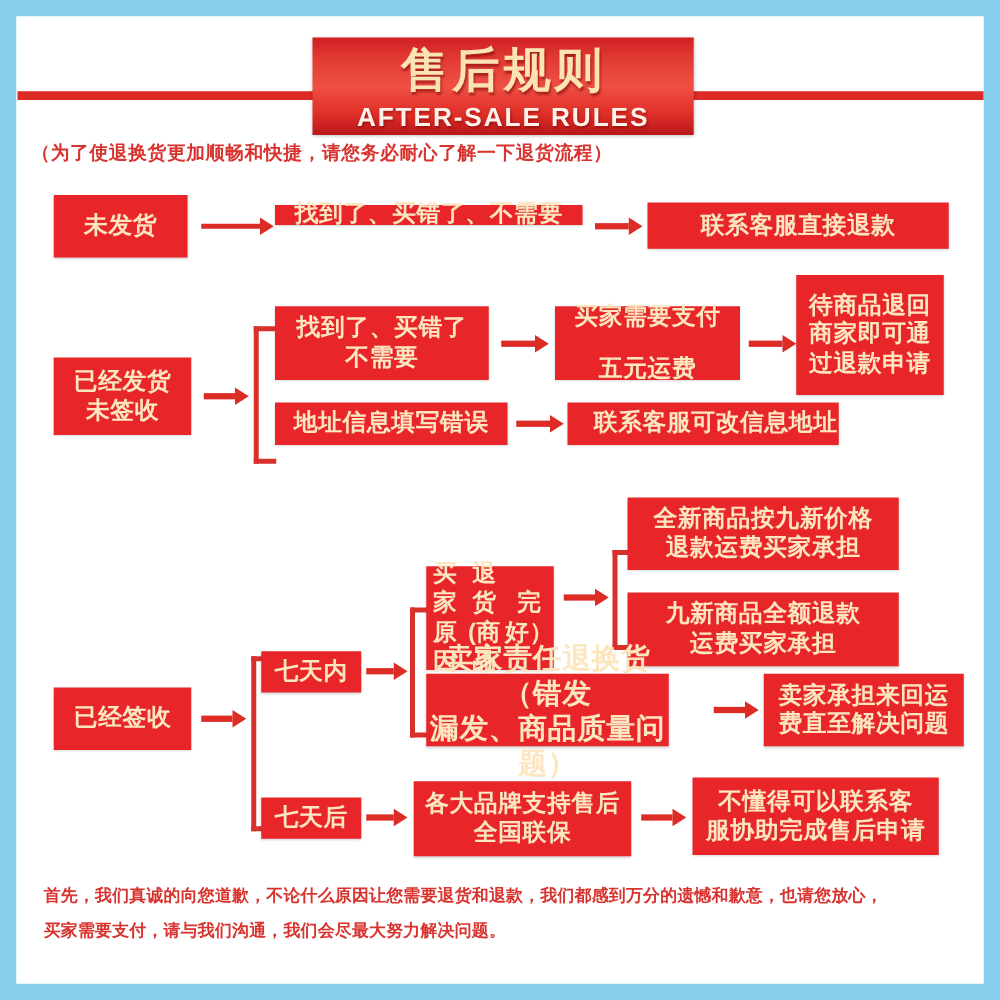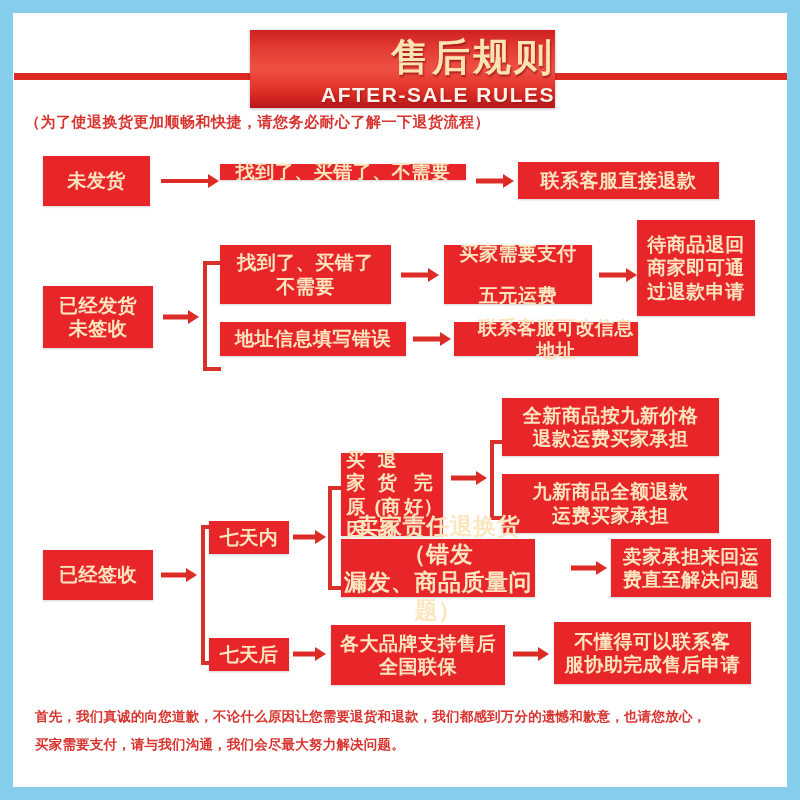--- a/index.html
+++ b/index.html
@@ -24,21 +24,21 @@
     top:60px;
   }
   .hrule.left{left:1px;width:250px;}
   .hrule.right{left:530px;width:244px;}
   .banner{
     position:absolute;
     left:237px;top:17px;
     width:305px;height:78px;
     background:linear-gradient(180deg,#cf1f22 0%,#e23b33 22%,#ef5043 50%,#e02f28 78%,#b8171a 100%);
     box-shadow:0 1px 3px rgba(0,0,0,.28);
-    text-align:right;
+    text-align:center;
     overflow:hidden;
   }
   .banner .cn{
     color:#fbe3b4;
     font-size:38px;
     font-weight:bold;
     letter-spacing:3px;
     line-height:1;
     margin-top:8px;
     text-shadow:1px 2px 2px rgba(120,0,0,.55);
@@ -140,21 +140,21 @@
 
   <div class="box" style="left:207px;top:151px;width:246px;height:16px;font-size:19px;">
     <span>找到了、买错了、不需要</span>
   </div>
 
   <div class="arrow" style="left:463px;top:153px;width:38px;height:30px;">
     <div class="shaft" style="width:27px;height:5px;"></div>
     <div class="head"></div>
   </div>
 
-  <div class="box" style="left:505px;top:149px;width:201px;height:37px;font-size:19px;align-items:center;">
+  <div class="box" style="left:505px;top:149px;width:241px;height:37px;font-size:19px;align-items:center;">
     <span>联系客服直接退款</span>
   </div>
 
   <div class="box" style="left:30px;top:273px;width:110px;height:62px;font-size:19px;flex-direction:column;">
     <span>已经发货</span>
     <span>未签收</span>
   </div>
 
   <div class="arrow" style="left:150px;top:289px;width:36px;height:30px;">
     <div class="shaft" style="width:25px;height:5px;"></div>
@@ -191,21 +191,21 @@
 
   <div class="box" style="left:207px;top:309px;width:186px;height:34px;font-size:19px;">
     <span>地址信息填写错误</span>
   </div>
 
   <div class="arrow" style="left:400px;top:312px;width:38px;height:28px;">
     <div class="shaft" style="width:27px;height:5px;"></div>
     <div class="head"></div>
   </div>
 
-  <div class="box" style="left:441px;top:309px;width:184px;height:34px;font-size:19px;padding-left:20px;">
+  <div class="box" style="left:441px;top:309px;width:217px;height:34px;font-size:19px;padding-left:20px;">
     <span>联系客服可改信息地址</span>
   </div>
 
   <div class="box" style="left:30px;top:537px;width:110px;height:50px;font-size:19px;">
     <span>已经签收</span>
   </div>
 
   <div class="arrow" style="left:148px;top:549px;width:36px;height:26px;">
     <div class="shaft" style="width:25px;height:5px;"></div>
     <div class="head"></div>

